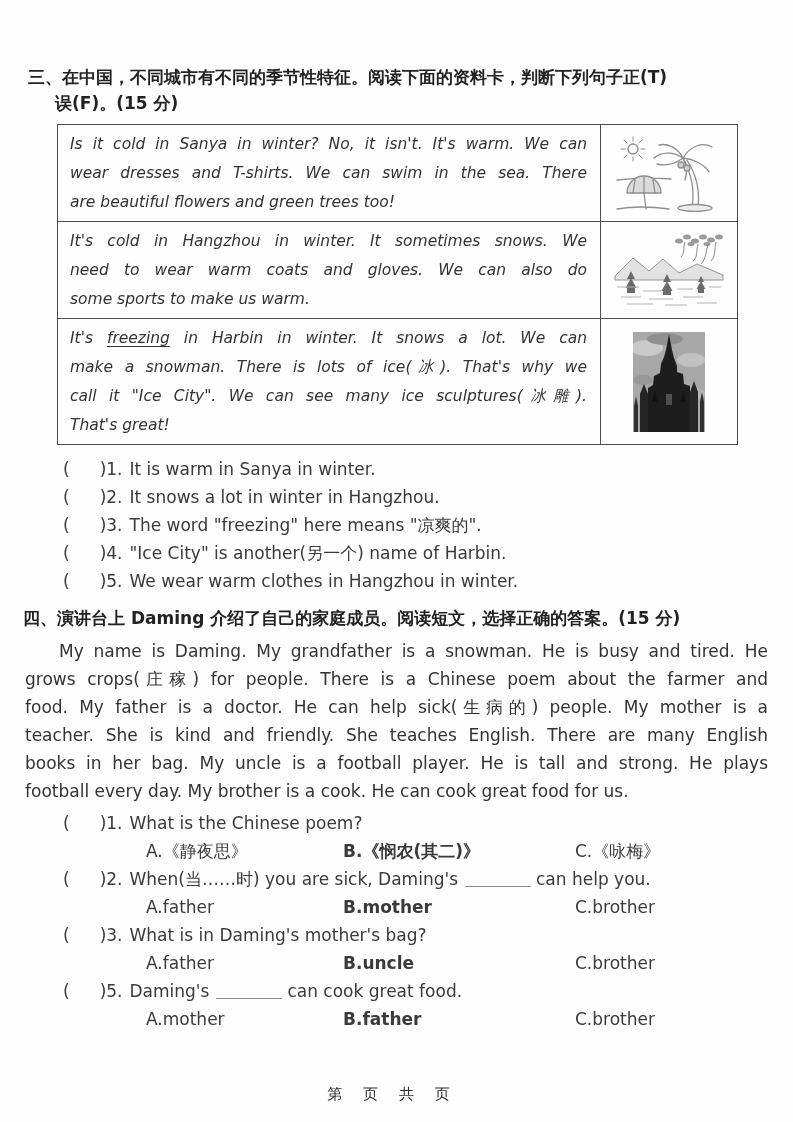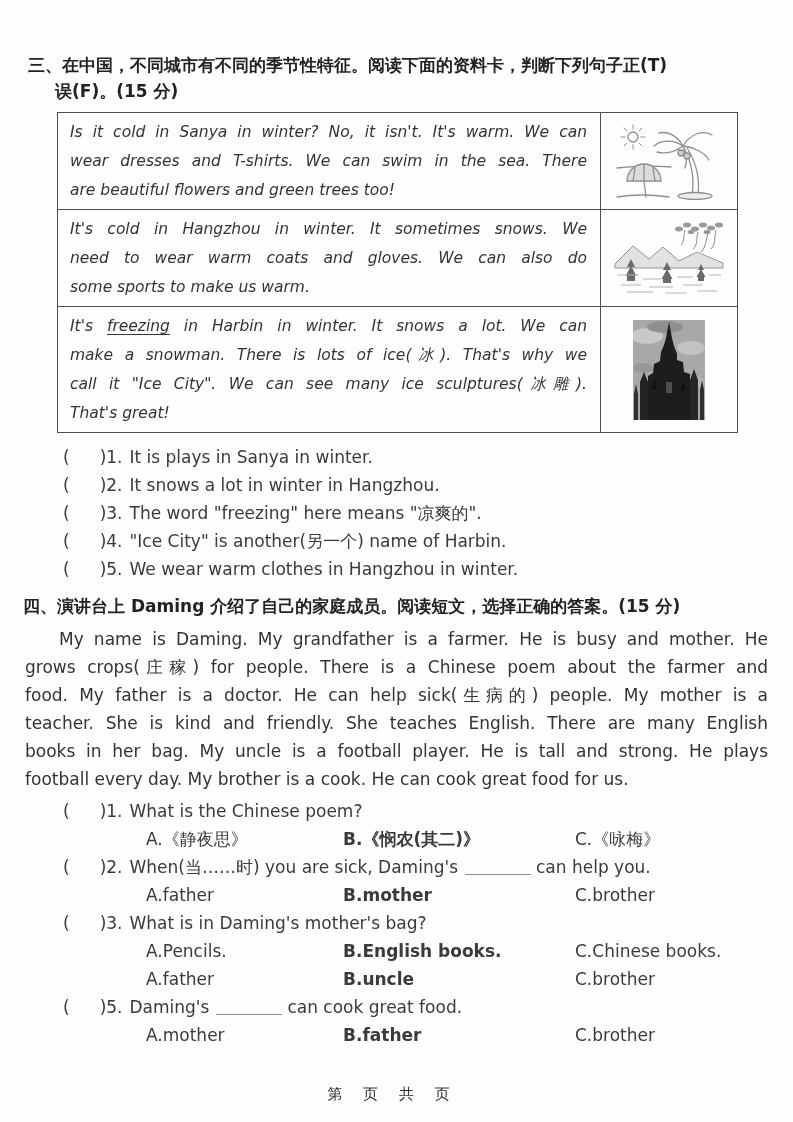--- a/index.html
+++ b/index.html
@@ -4,21 +4,21 @@
 <style>
   * { margin:0; padding:0; box-sizing:border-box; }
   html,body { background:#ffffff; }
   .page {
     position:relative; width:793px; height:1122px; margin:0 auto;
     background:#fefefe; color:#3a3a3a; overflow:hidden;
     font-family:"DejaVu Sans","Liberation Sans",sans-serif;
   }
   
   .s-head { color:#222; font-weight:600; font-size:17px; line-height:26px; }
-  .s3-head { padding:52px 26px 0 28px; }
+  .s3-head { padding:52px 26px 0 28px;margin-top:12px; }
   .s3-line2 { padding-left:27px; }
   .s4-head { padding:10px 16px 0 23px; }
   
   table.cards { border-collapse:collapse; margin:8px 0 0 57px; table-layout:fixed; }
   table.cards td { border:1.5px solid #4d4d4d; vertical-align:middle; }
   td.ctext { width:543px; padding:5px 13px 4px 12px;font-style:italic; }
   td.cimg  { width:137px; text-align:center; }
   .cline { font-size:15.5px; line-height:29px; white-space:nowrap; color:#333;
            text-align:justify; text-align-last:justify; }
   .cline.endline { text-align-last:left; }
@@ -174,31 +174,31 @@
           <path d="M24 70 L22 58 L19 70 Z" fill="#111"></path>
           <path d="M48 70 L50 60 L53 70 Z" fill="#111"></path>
           <rect x="33" y="62" width="6" height="11" fill="#4e4e4e"></rect>
         </svg>
       </td>
     </tr>
   </tbody>
     </table>
 
   <div class="tf-list">
-    <div class="tf-item"><span>(</span><span class="gap"></span><span>)</span><span class="qnum">1.</span><span>It is plays in Sanya in winter.</span></div>
+    <div class="tf-item"><span>(</span><span class="gap"></span><span>)</span><span class="qnum">1.</span><span>It is warm in Sanya in winter.</span></div>
     <div class="tf-item"><span>(</span><span class="gap"></span><span>)</span><span class="qnum">2.</span><span>It snows a lot in winter in Hangzhou.</span></div>
     <div class="tf-item"><span>(</span><span class="gap"></span><span>)</span><span class="qnum">3.</span><span>The word "freezing" here means "凉爽的".</span></div>
     <div class="tf-item"><span>(</span><span class="gap"></span><span>)</span><span class="qnum">4.</span><span>"Ice City" is another(另一个) name of Harbin.</span></div>
     <div class="tf-item"><span>(</span><span class="gap"></span><span>)</span><span class="qnum">5.</span><span>We wear warm clothes in Hangzhou in winter.</span></div>
   </div>
 
   <div class="s-head s4-head">四、演讲台上 Daming 介绍了自己的家庭成员。阅读短文，选择正确的答案。(15 分)</div>
 
   <div class="passage">
-    <div class="p-line first">My name is Daming. My grandfather is a farmer. He is busy and mother. He</div>
+    <div class="p-line first">My name is Daming. My grandfather is a snowman. He is busy and tired. He</div>
     <div class="p-line">grows crops(庄稼) for people. There is a Chinese poem about the farmer and</div>
     <div class="p-line">food. My father is a doctor. He can help sick(生病的) people. My mother is a</div>
     <div class="p-line">teacher. She is kind and friendly. She teaches English. There are many English</div>
     <div class="p-line">books in her bag. My uncle is a football player. He is tall and strong. He plays</div>
     <div class="p-line endline">football every day. My brother is a cook. He can cook great food for us.</div>
   </div>
 
   <div class="mc-list">
 
     <div>
@@ -214,25 +214,20 @@
       <div class="q-line"><span>(</span><span class="gap"></span><span>)</span><span class="qnum">2.</span><span>When(当……时) you are sick, Daming's</span><span class="blank"></span><span>can help you.</span></div>
       <div class="options">
           <span class="opt-a">A.father</span>
           <span class="opt-b">B.mother</span>
           <span class="opt-c">C.brother</span>
         </div>
     </div>
 
     <div>
       <div class="q-line"><span>(</span><span class="gap"></span><span>)</span><span class="qnum">3.</span><span>What is in Daming's mother's bag?</span></div>
-      <div class="options">
-          <span class="opt-a">A.Pencils.</span>
-          <span class="opt-b">B.English books.</span>
-          <span class="opt-c">C.Chinese books.</span>
-        </div>
     </div>
 
     <div>
       <div class="options">
           <span class="opt-a">A.father</span>
           <span class="opt-b">B.uncle</span>
           <span class="opt-c">C.brother</span>
         </div>
     </div>
 

